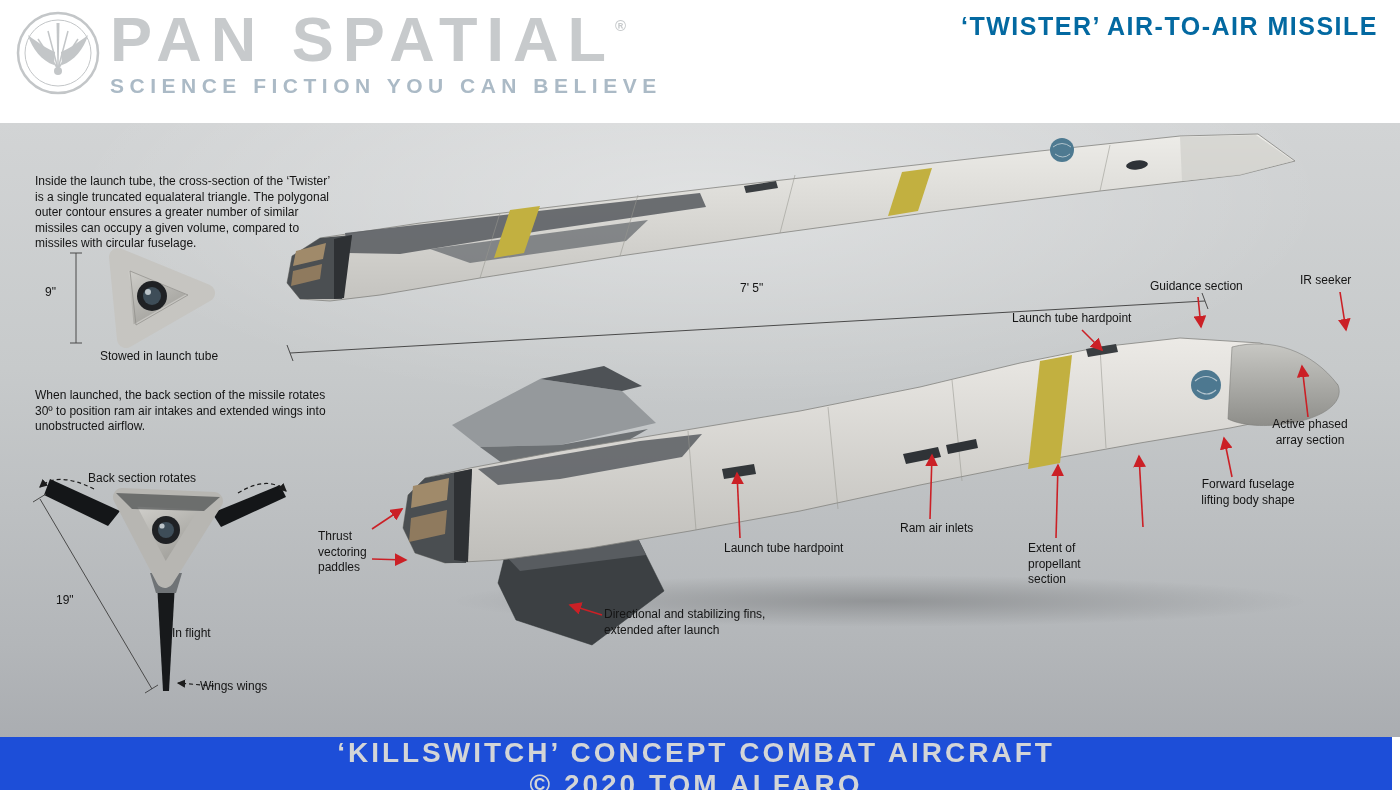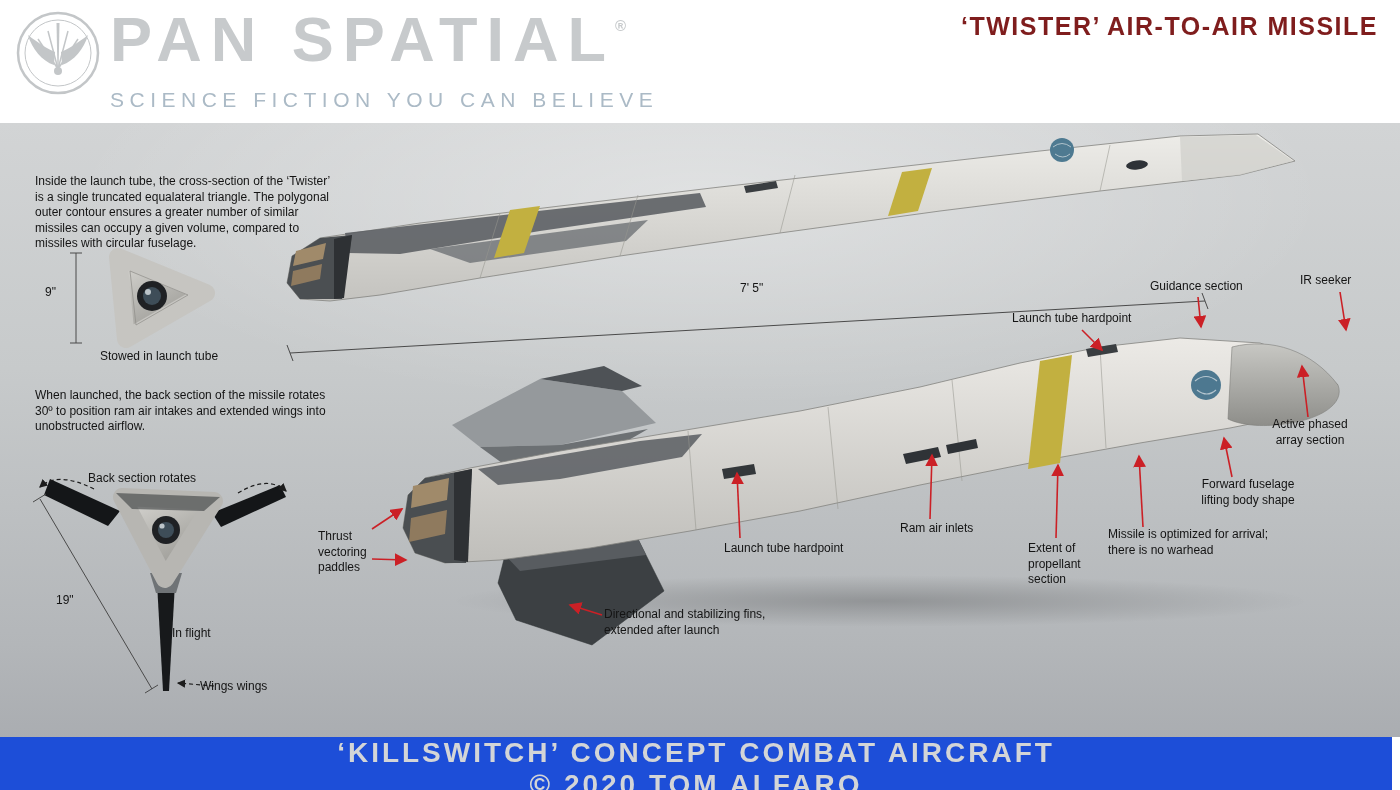--- a/index.html
+++ b/index.html
@@ -5,22 +5,22 @@
   * { box-sizing: border-box; }
   body { margin: 0; background: #ffffff; font-family: "Liberation Sans", sans-serif; }
   .page { position: relative; width: 1400px; height: 790px; background: #ffffff; overflow: hidden; }
 
   
   header { position: absolute; top: 0; left: 0; right: 0; height: 123px; background: #ffffff; }
   .logo { position: absolute; left: 14px; top: 9px; }
   .brand { position: absolute; left: 110px; top: 6px; }
   .brand-name { font-size: 63px; font-weight: bold; letter-spacing: 9px; color: #c7cacc; line-height: 1.05; white-space: nowrap; }
   .brand-reg { font-size: 15px; letter-spacing: 0; vertical-align: 30px; }
-  .tagline { font-size: 21px; font-weight: normal; letter-spacing: 5.5px; color: #abbac6; margin-top: 16px; white-space: nowrap; }
-  .doc-title { position: absolute; right: 22px; top: 12px; text-align: right; font-weight: bold; color: #7f1d1d; }
+  .tagline { font-size: 21px; font-weight: bold; letter-spacing: 5.5px; color: #abbac6; margin-top: 2px; white-space: nowrap; }
+  .doc-title { position: absolute; right: 22px; top: 12px; text-align: right; font-weight: bold; color: #0369a1; }
   .doc-title .l1 { font-size: 25px; letter-spacing: 1.5px; white-space: nowrap; }
   .doc-title .l2 { font-size: 25px; letter-spacing: 2.5px; margin-top: 5px; }
 
   
   main { position: absolute; top: 123px; left: 0; width: 1400px; height: 614px;
          background: radial-gradient(ellipse 900px 300px at 50% 12%, rgba(255,255,255,0.35), rgba(255,255,255,0) 70%),
                      linear-gradient(180deg, #d2d4d5 0%, #c7cacb 40%, #b3b6b9 85%, #aaadb1 100%); }
   .art { position: absolute; left: 0; top: 0; }
   .lbl { position: absolute; font-size: 12px; line-height: 1.3; color: #141414; white-space: pre-line; }
   .lbl.center { text-align: center; }
@@ -212,22 +212,20 @@
     <div class="lbl" style="left:200px; top:556px;">Wings wings</div>
     <div class="lbl" style="left:740px; top:158px;">7' 5"</div>
 
     <div class="lbl" style="left:1012px; top:188px;">Launch tube hardpoint</div>
     <div class="lbl" style="left:1150px; top:156px;">Guidance section</div>
     <div class="lbl" style="left:1300px; top:150px;">IR seeker</div>
     <div class="lbl center" style="left:1262px; top:294px; width:96px;">Active phased
 array section</div>
     <div class="lbl center" style="left:1192px; top:354px; width:112px;">Forward fuselage
 lifting body shape</div>
-    <div class="lbl" style="left:1108px; top:404px;">Missile is optimized for arrival;
-there is no warhead</div>
     <div class="lbl" style="left:1028px; top:418px;">Extent of
 propellant
 section</div>
     <div class="lbl" style="left:900px; top:398px;">Ram air inlets</div>
     <div class="lbl" style="left:724px; top:418px;">Launch tube hardpoint</div>
     <div class="lbl" style="left:318px; top:406px;">Thrust
 vectoring
 paddles</div>
     <div class="lbl" style="left:604px; top:484px;">Directional and stabilizing fins,
 extended after launch</div>

